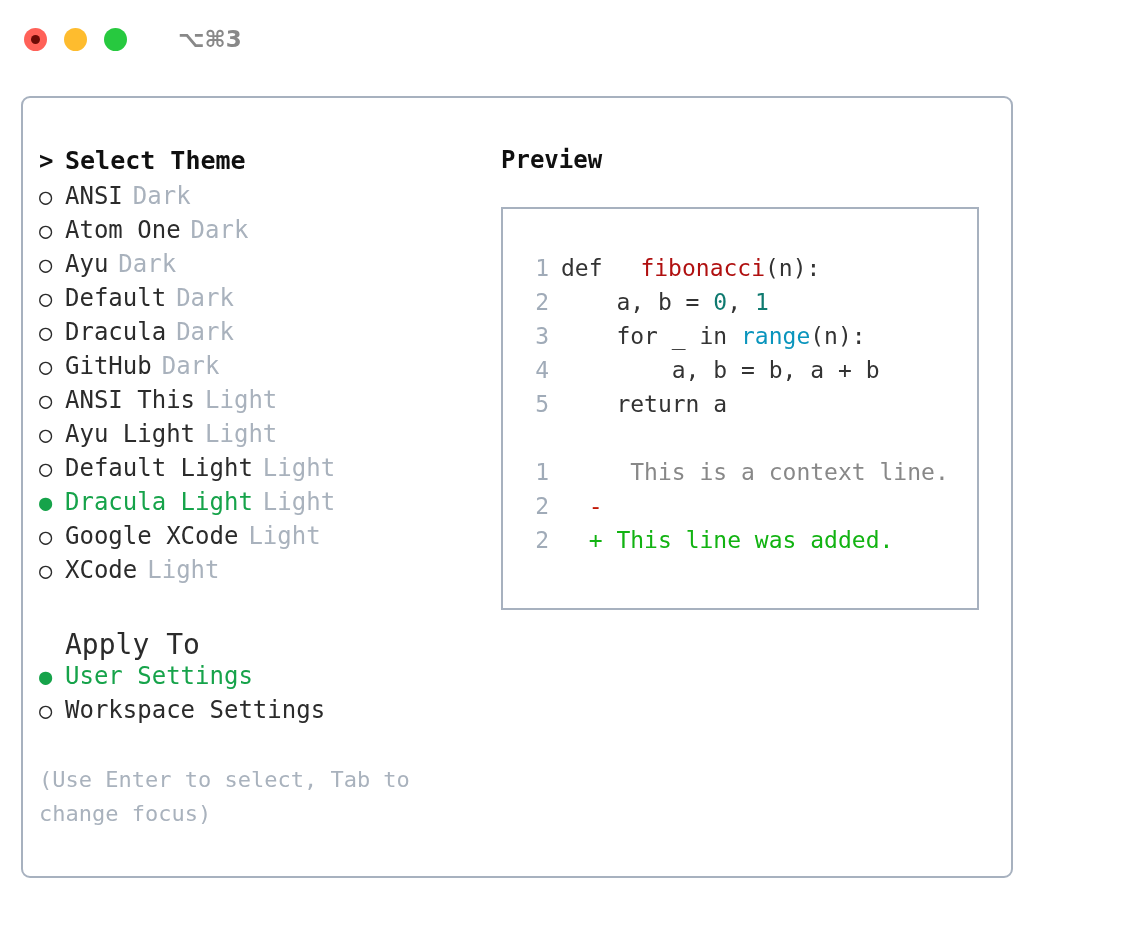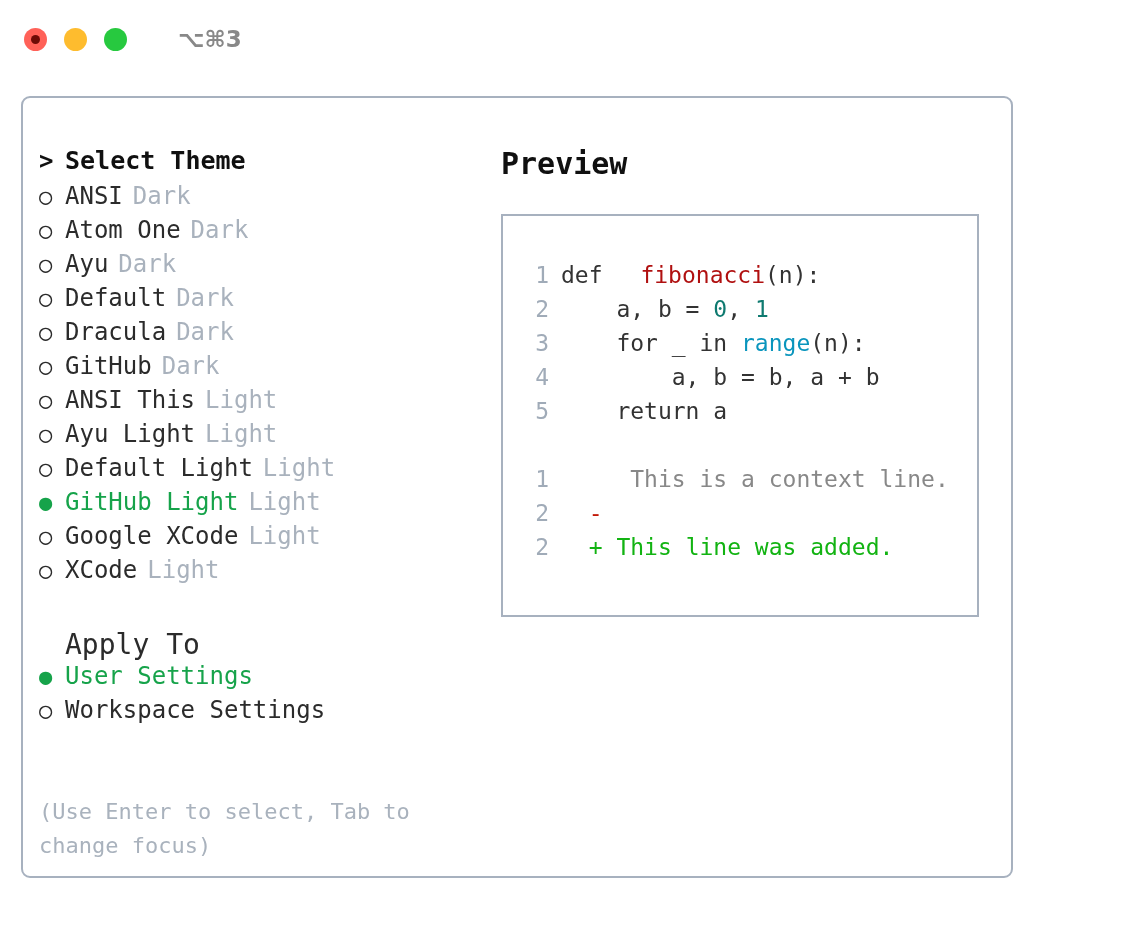--- a/index.html
+++ b/index.html
@@ -126,31 +126,30 @@
     color: #2b2b2b;
   }
   .hint {
     position: absolute;
     left: 16px;
     top: 665px;
     width: 410px;
     font-size: 22px;
     line-height: 34px;
     color: #a9b2bd;
-    margin-top: 32px;
   }
   
   .right-col {
     position: absolute;
     left: 478px;
     top: 48px;
     width: 490px;
   }
   .preview-title {
-    font-size: 30px;
+    font-size: 24px;
     font-weight: bold;
     color: #101010;
     margin-bottom: 33px;
   }
   .preview-box {
     width: 478px;
     height: 403px;
     border: 2px solid #a7b1bf;
     box-sizing: border-box;
     background: #ffffff;
@@ -206,21 +205,21 @@
         <div id="theme-list">
             <div class="list-line"><span class="bullet bullet-empty">○</span><span class="theme-name">ANSI</span><span class="variant">Dark</span></div>
             <div class="list-line"><span class="bullet bullet-empty">○</span><span class="theme-name">Atom One</span><span class="variant">Dark</span></div>
             <div class="list-line"><span class="bullet bullet-empty">○</span><span class="theme-name">Ayu</span><span class="variant">Dark</span></div>
             <div class="list-line"><span class="bullet bullet-empty">○</span><span class="theme-name">Default</span><span class="variant">Dark</span></div>
             <div class="list-line"><span class="bullet bullet-empty">○</span><span class="theme-name">Dracula</span><span class="variant">Dark</span></div>
             <div class="list-line"><span class="bullet bullet-empty">○</span><span class="theme-name">GitHub</span><span class="variant">Dark</span></div>
             <div class="list-line"><span class="bullet bullet-empty">○</span><span class="theme-name">ANSI This</span><span class="variant">Light</span></div>
             <div class="list-line"><span class="bullet bullet-empty">○</span><span class="theme-name">Ayu Light</span><span class="variant">Light</span></div>
             <div class="list-line"><span class="bullet bullet-empty">○</span><span class="theme-name">Default Light</span><span class="variant">Light</span></div>
-            <div class="list-line"><span class="bullet bullet-filled">●</span><span class="theme-name selected">GitHub Light</span><span class="variant">Light</span></div>
+            <div class="list-line"><span class="bullet bullet-filled">●</span><span class="theme-name selected">Dracula Light</span><span class="variant">Light</span></div>
             <div class="list-line"><span class="bullet bullet-empty">○</span><span class="theme-name">Google XCode</span><span class="variant">Light</span></div>
             <div class="list-line"><span class="bullet bullet-empty">○</span><span class="theme-name">XCode</span><span class="variant">Light</span></div>
           </div>
 
         <div class="section-gap"></div>
 
         <div class="list-line apply-header">
           <span class="bullet bullet-blank">&nbsp;</span><span>Apply To</span>
         </div>
         <div id="apply-list">

